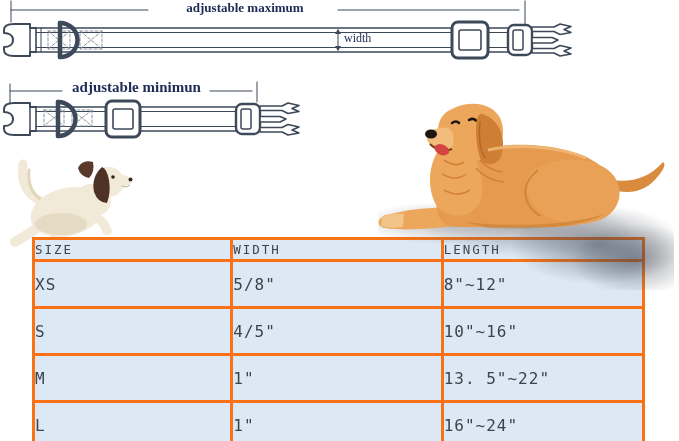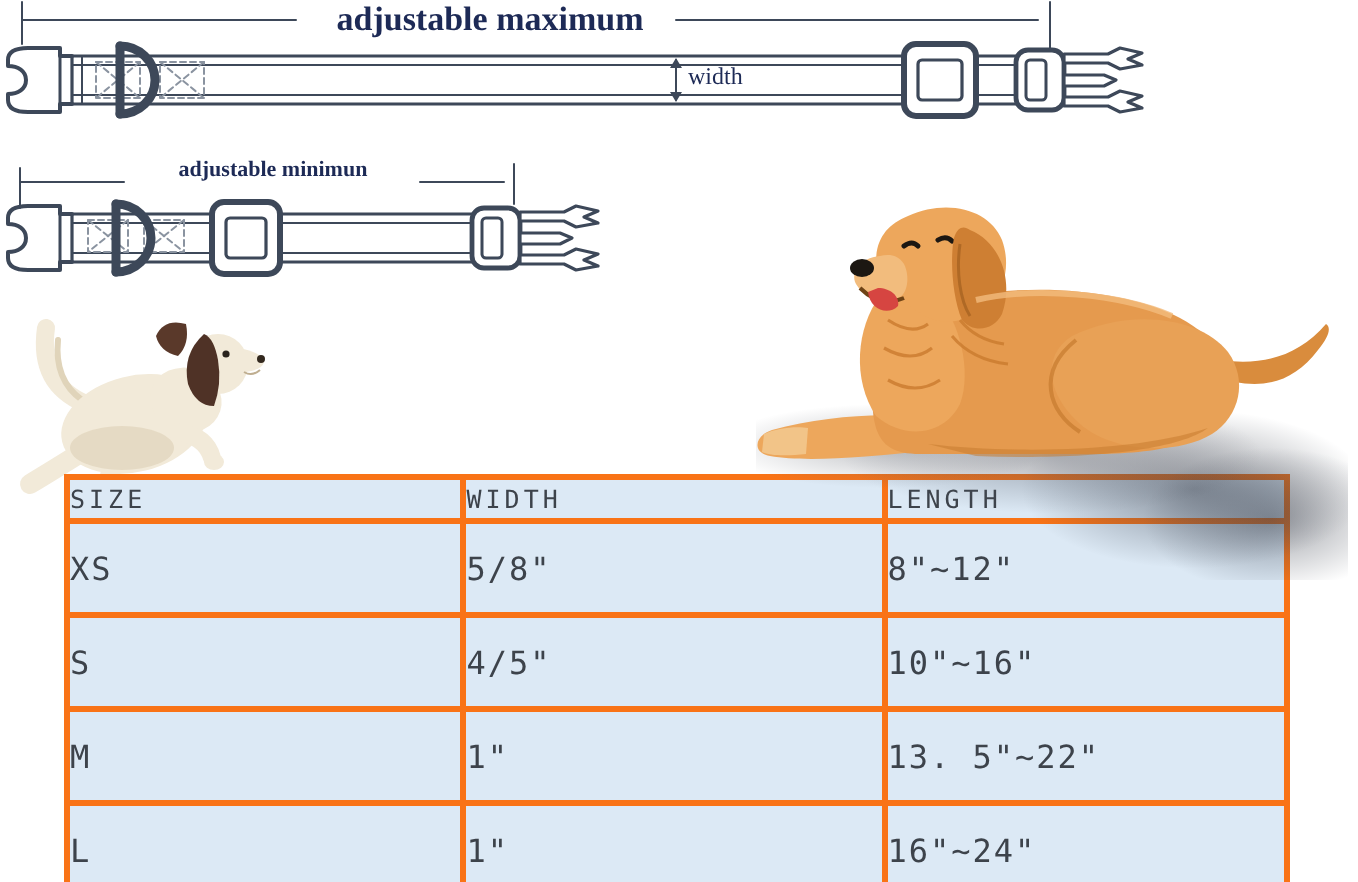--- a/index.html
+++ b/index.html
@@ -2,22 +2,22 @@
 <html><head>
 <meta charset="utf-8">
 <style>
   html,body{margin:0;padding:0;background:#fff;}
   .canvas{position:relative;width:679px;height:441px;background:#fff;overflow:hidden;
           font-family:"Liberation Sans",sans-serif;}
   .abs{position:absolute;}
   
   .dim-title{font-family:"Liberation Serif",serif;font-weight:bold;color:#1d2a56;
              text-align:center;white-space:nowrap;}
-  .title-max{left:150px;top:0px;width:190px;font-size:17px;}
-  .title-min{left:63px;top:79px;width:147px;font-size:11px;}
+  .title-max{left:150px;top:0px;width:190px;font-size:13px;}
+  .title-min{left:63px;top:79px;width:147px;font-size:15px;}
   .width-label{left:344px;top:31px;font-family:"Liberation Serif",serif;
                font-size:12px;color:#1d2a56;}
   
   .size-table-wrap{left:32px;top:237px;width:613px;height:201px;z-index:4;}
   table.size-table{width:613px;height:201px;border-collapse:collapse;table-layout:fixed;
                    background:#dce9f5;border:2px solid #4b5663;}
   table.size-table th,table.size-table td{border:3px solid #f97316;text-align:left;
                    vertical-align:middle;font-family:"DejaVu Sans Mono",monospace;
                    color:#3d434b;font-weight:normal;padding:0;}
   table.size-table th{height:19px;font-size:12.5px;letter-spacing:2px;}

